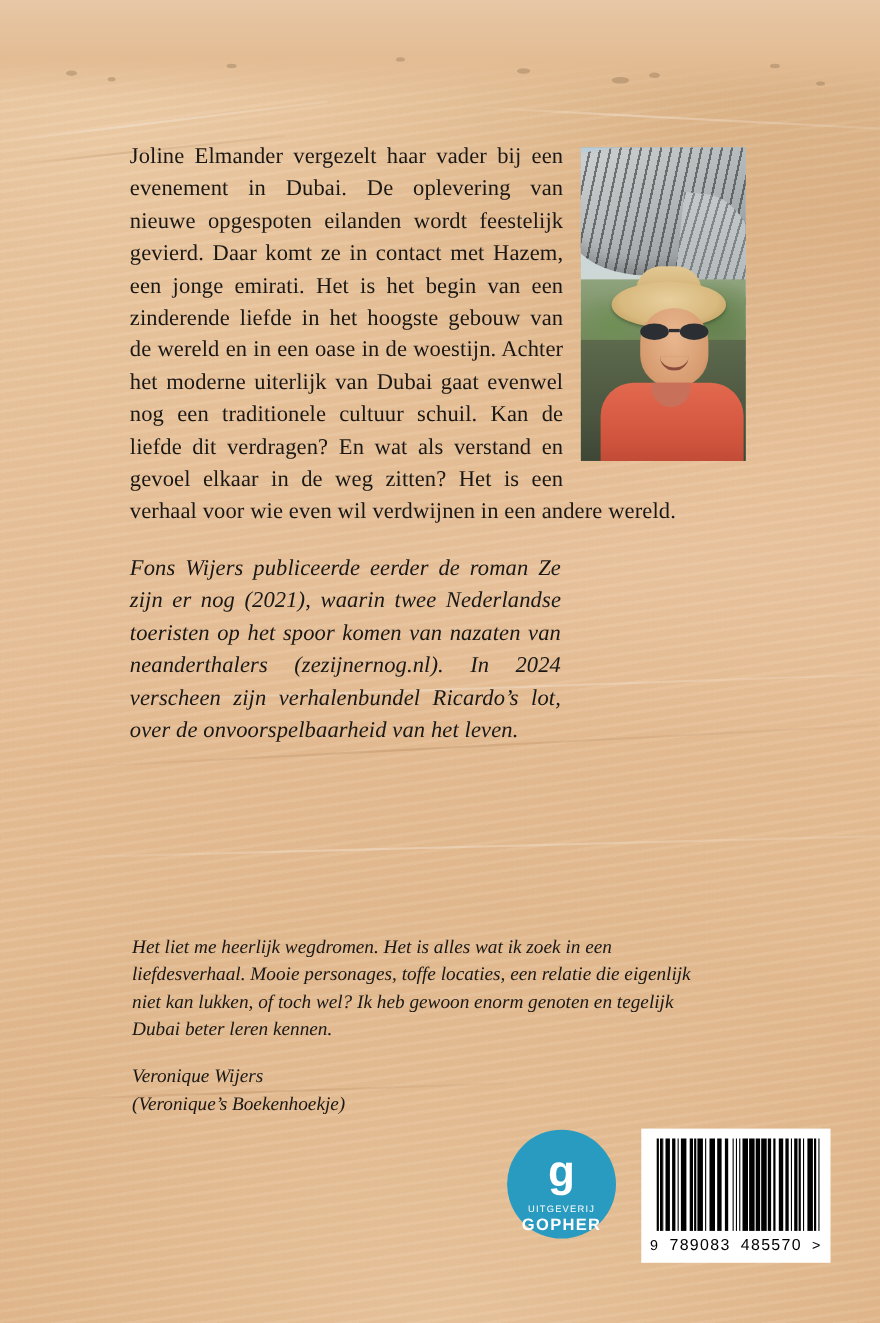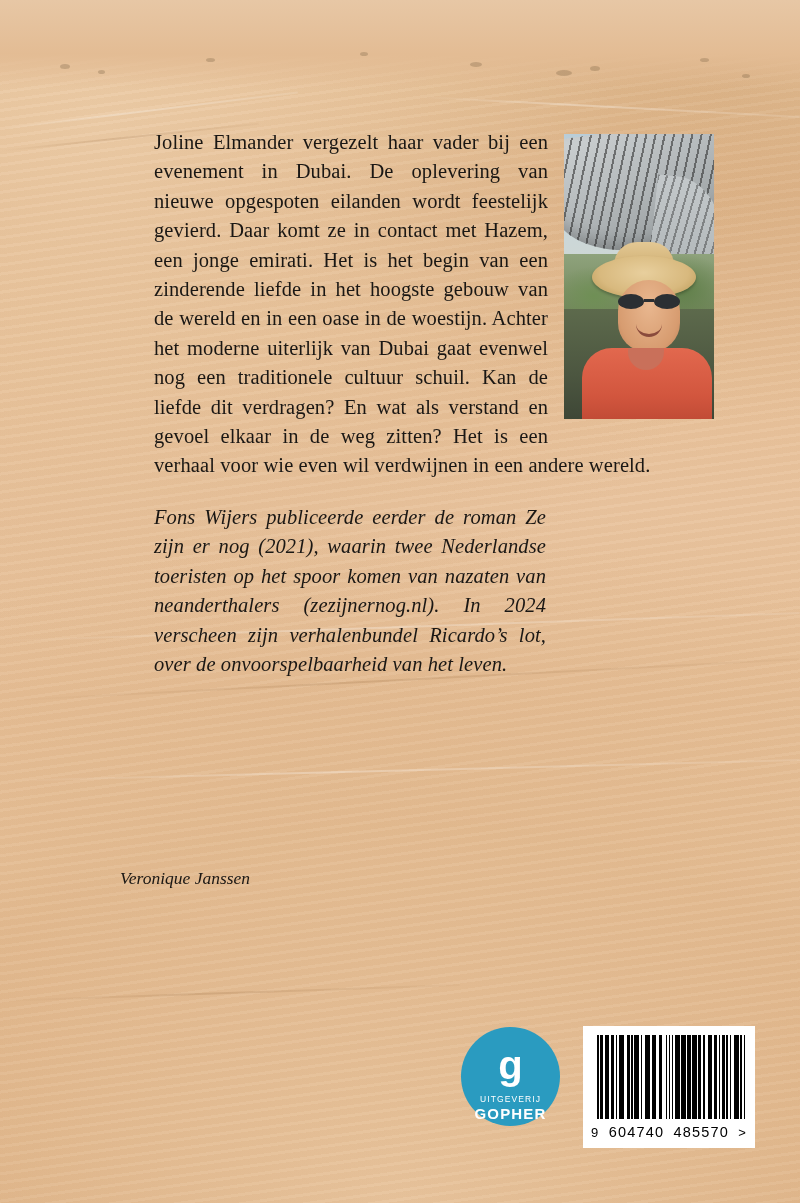--- a/index.html
+++ b/index.html
@@ -69,21 +69,20 @@
   .crest.dark {
     background: linear-gradient(90deg, rgba(150,105,60,0) 0%, rgba(150,105,60,0.22) 45%, rgba(150,105,60,0.05) 100%);
   }
 
   
   .content {
     position: absolute;
     left: 118px;
     top: 128px;
     width: 560px;
-    margin-left: 36px;
   }
   .blurb {
     font-size: 20.5px;
     line-height: 29.4px;
     color: #1a1714;
     text-align: justify;
     margin: 0;
     letter-spacing: 0.1px;
   }
   .blurb.first {
@@ -336,21 +335,23 @@
       </div>
       <div class="ph-smile"></div>
       <div class="ph-shirt"></div>
     </div>
 
     <p class="blurb first">Joline Elmander vergezelt haar vader bij een evenement in Dubai. De oplevering van nieuwe opgespoten eilanden wordt feestelijk gevierd. Daar komt ze in contact met Hazem, een jonge emirati. Het is het begin van een zinderende liefde in het hoogste gebouw van de wereld en in een oase in de woestijn. Achter het moderne uiterlijk van Dubai gaat evenwel nog een traditionele cultuur schuil. Kan de liefde dit verdragen? En wat als verstand en gevoel elkaar in de weg zitten? Het is een verhaal voor wie even wil verdwijnen in een andere wereld.</p>
     <p class="blurb second">Fons Wijers publiceerde eerder de roman Ze zijn er nog (2021), waarin twee Nederlandse toeristen op het spoor komen van nazaten van neanderthalers (zezijnernog.nl). In 2024 verscheen zijn verhalenbundel Ricardo’s lot, over de onvoorspelbaarheid van het leven.</p>
   </div>
 
   <div class="review">
-    <p class="reviewer">Veronique Janssen</p>
+    <p>Het liet me heerlijk wegdromen. Het is alles wat ik zoek in een liefdesverhaal. Mooie personages, toffe locaties, een relatie die eigenlijk niet kan lukken, of toch wel? Ik heb gewoon enorm genoten en tegelijk Dubai beter leren kennen.</p>
+    <p class="reviewer">Veronique Wijers</p>
+    <p>(Veronique’s Boekenhoekje)</p>
   </div>
 
   <div class="logo">
     <div class="g">g</div>
     <div class="l1">UITGEVERIJ</div>
     <div class="l2">GOPHER</div>
   </div>
 
   <div class="barcode">
     <div class="bc-bars">
@@ -413,19 +414,19 @@
         <span style="width: 2px; background: rgb(0, 0, 0);"></span>
         <span style="width: 4px; background: transparent;"></span>
         <span style="width: 6px; background: rgb(0, 0, 0);"></span>
         <span style="width: 2px; background: transparent;"></span>
         <span style="width: 2px; background: rgb(0, 0, 0);"></span>
         <span style="width: 2px; background: transparent;"></span>
         <span style="width: 2px; background: rgb(0, 0, 0);"></span>
       </div>
     <div class="bc-num">
       <span class="lead">9</span>
-      <span>604740</span>
+      <span>789083</span>
       <span>485570</span>
       <span class="tail">&gt;</span>
     </div>
   </div>
 
 </div>
 
 </body></html>

